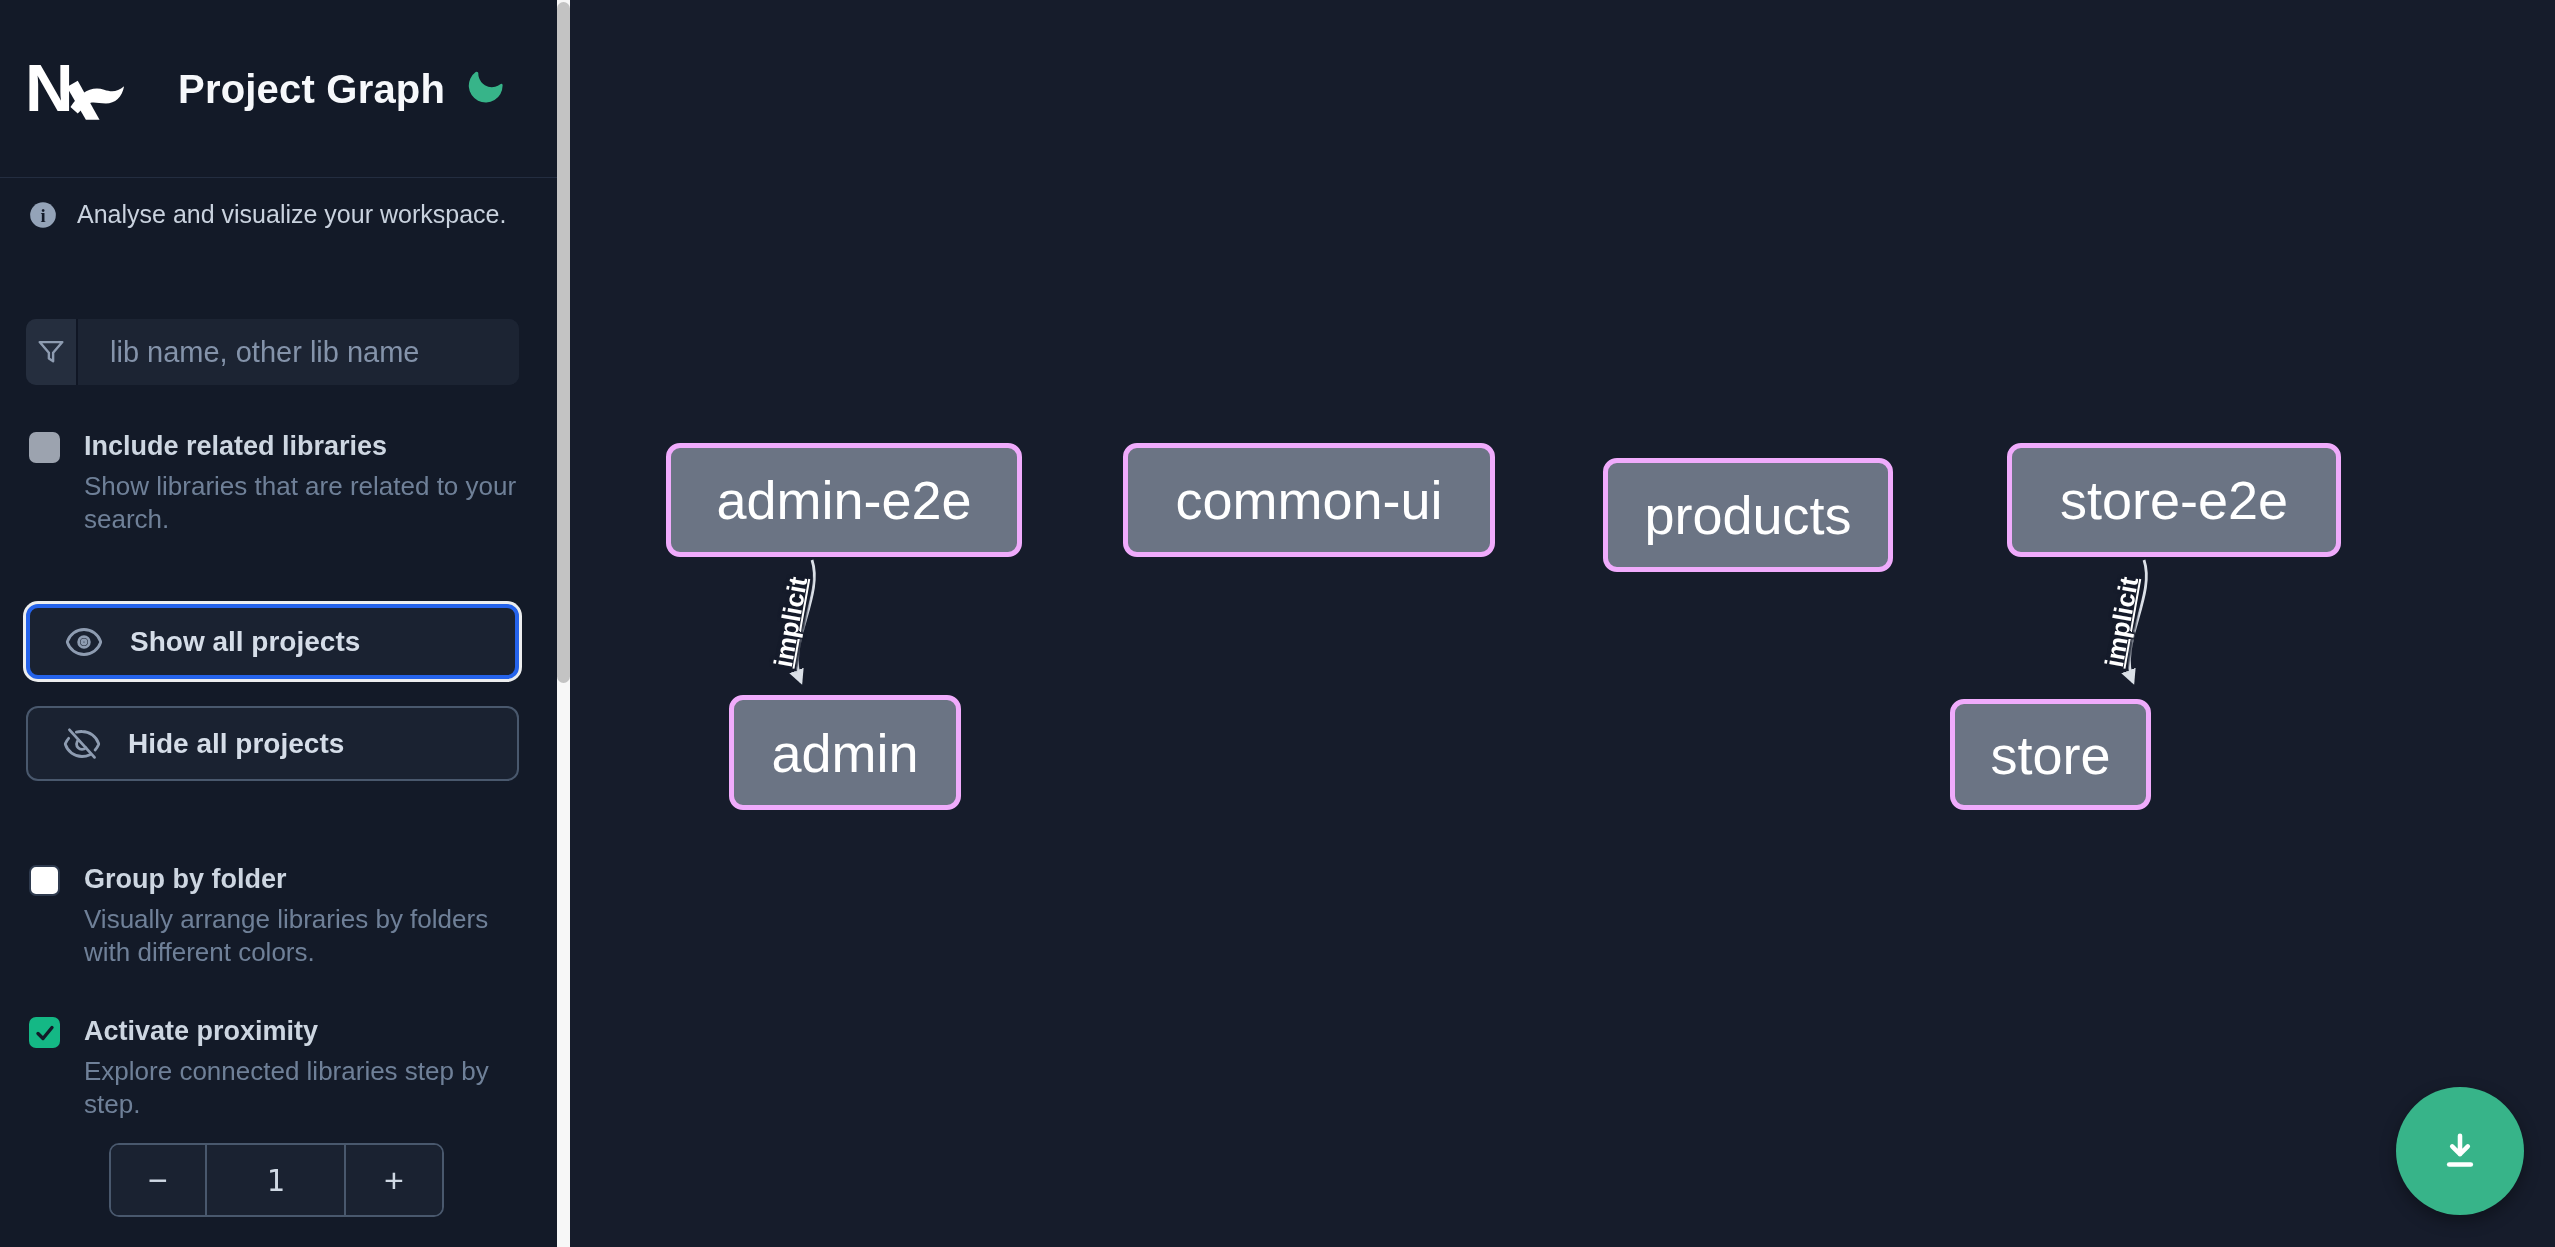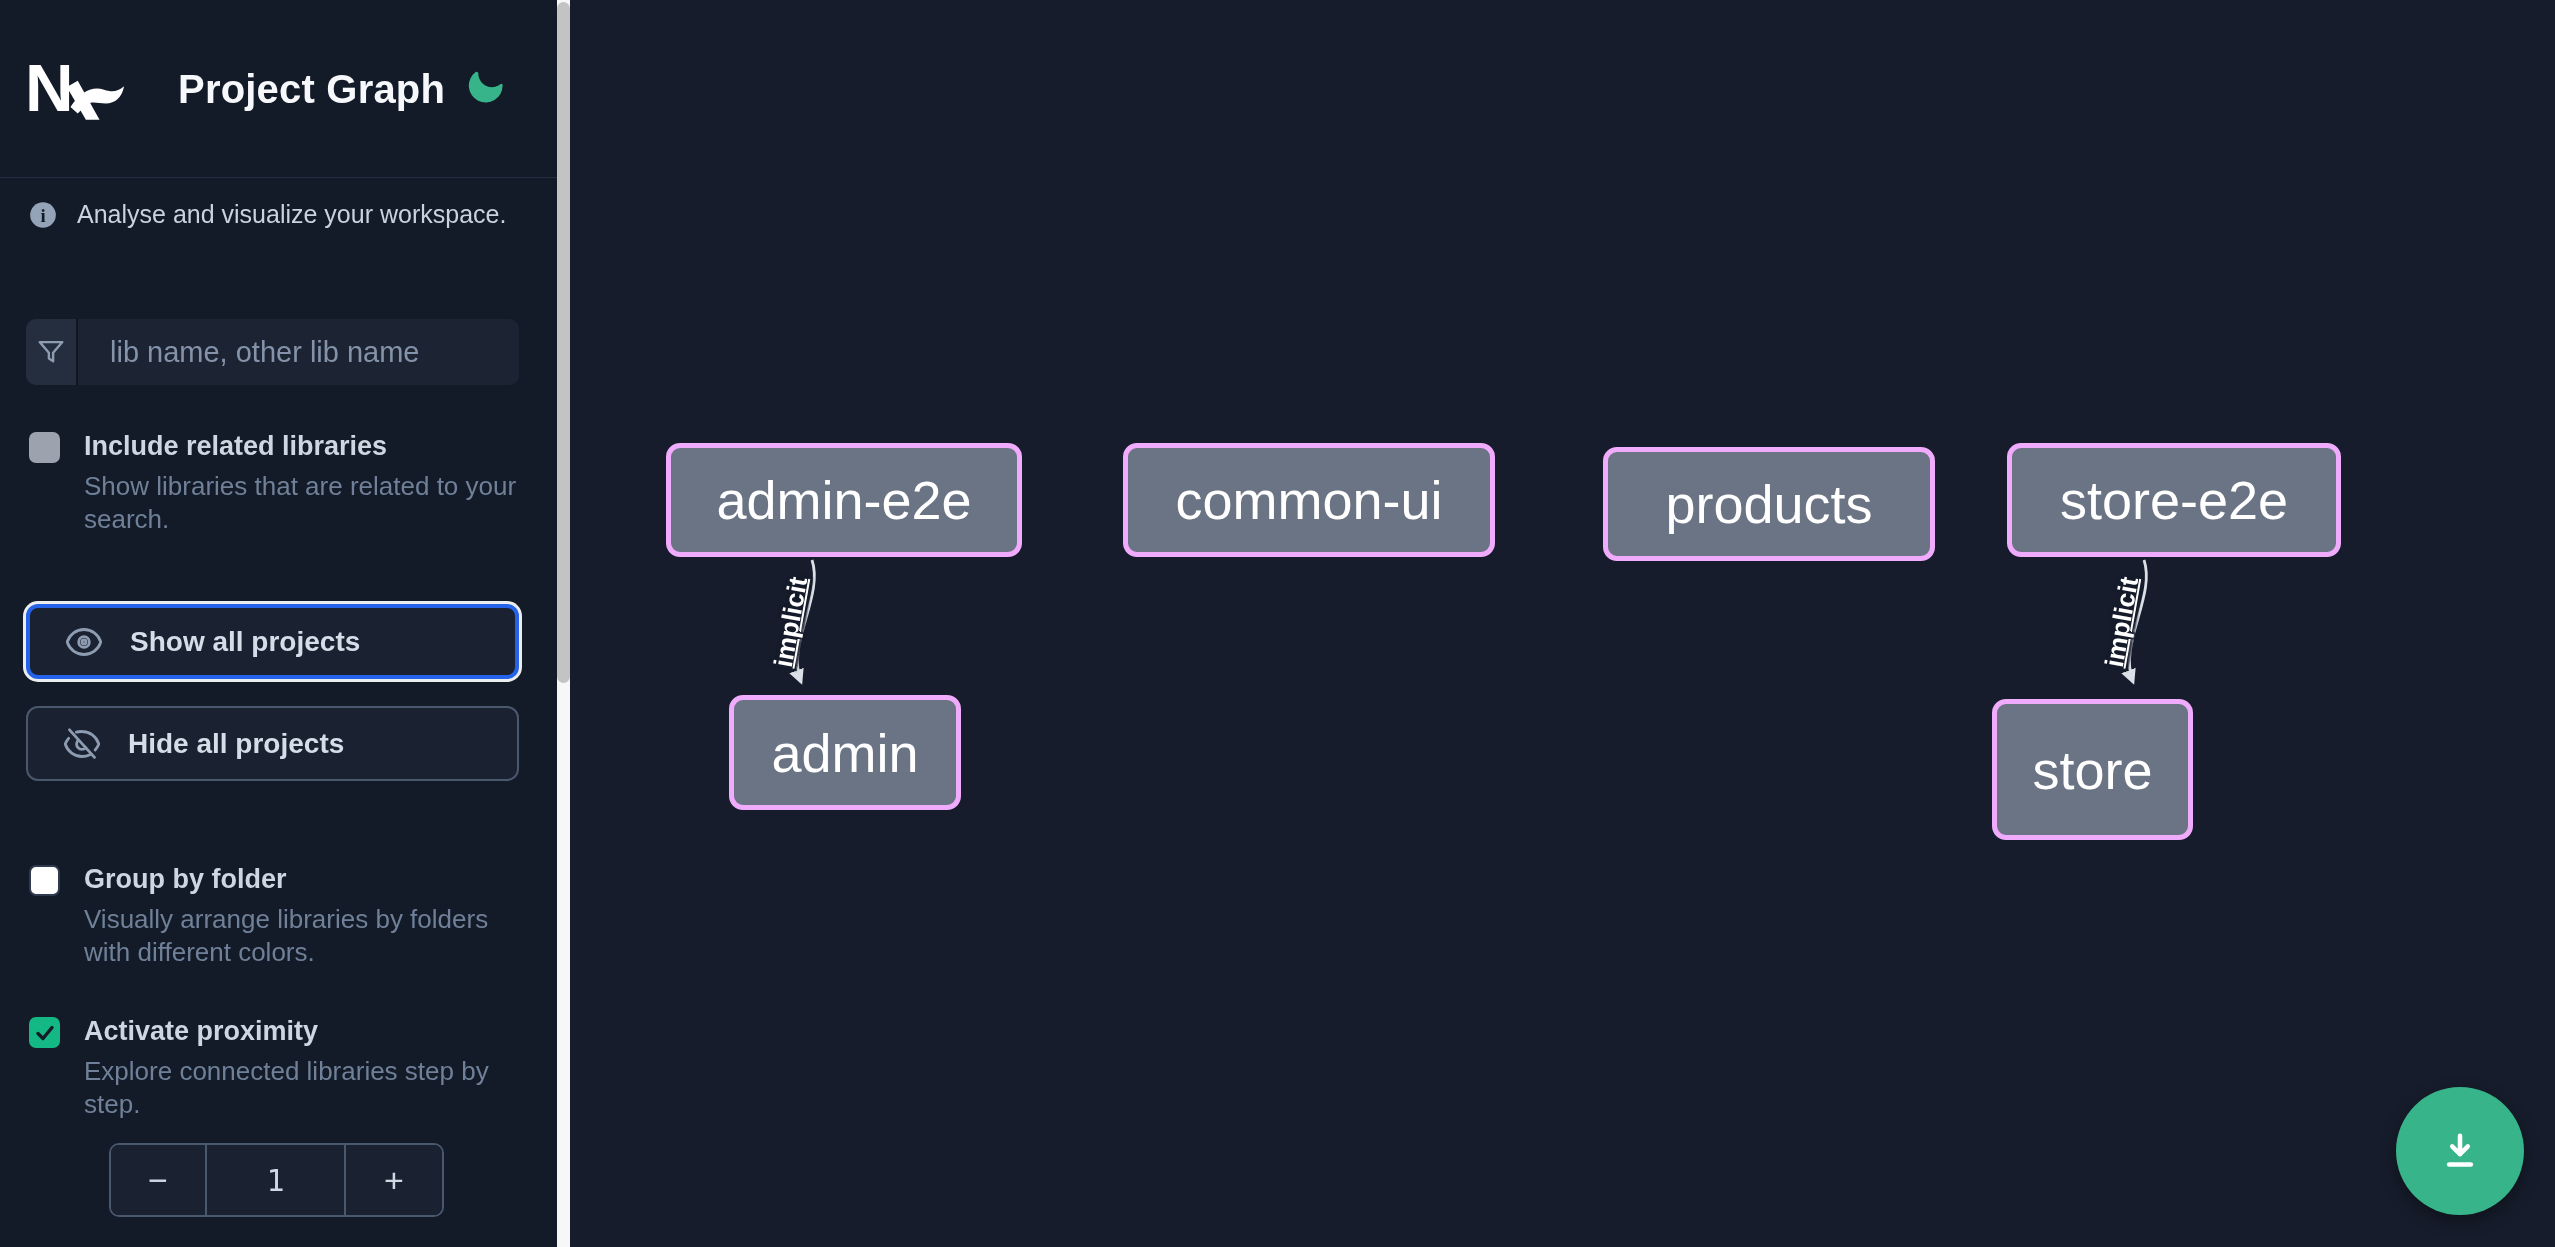--- a/index.html
+++ b/index.html
@@ -191,24 +191,24 @@
       <marker id="arrow" viewBox="0 0 10 10" refX="8" refY="5" markerWidth="5.5" markerHeight="5.5" orient="auto-start-reverse">
         <path d="M0 0 L10 5 L0 10 z" fill="#dbe0e7"></path>
       </marker>
     </defs>
     <path d="M 812 560 C 824 596 786 644 801 682" fill="none" stroke="#dbe0e7" stroke-width="2.8" marker-end="url(#arrow)"></path>
     <path d="M 2144 560 C 2156 596 2118 644 2133 682" fill="none" stroke="#dbe0e7" stroke-width="2.8" marker-end="url(#arrow)"></path>
   </svg>
 
   <div class="gnode" style="left:666px; top:443px; width:356px; height:114px">admin-e2e</div>
   <div class="gnode" style="left:1123px; top:443px; width:372px; height:114px">common-ui</div>
-  <div class="gnode" style="left:1603px; top:447px; width:332px; height:114px">products</div>
+  <div class="gnode" style="left:1603px; top:458px; width:290px; height:114px">products</div>
   <div class="gnode" style="left:2007px; top:443px; width:334px; height:114px">store-e2e</div>
   <div class="gnode" style="left:729px; top:695px; width:232px; height:115px">admin</div>
-  <div class="gnode" style="left:1992px; top:699px; width:201px; height:141px">store</div>
+  <div class="gnode" style="left:1950px; top:699px; width:201px; height:111px">store</div>
 
   <div class="edge-label" style="left:791px; top:622px">implicit</div>
   <div class="edge-label" style="left:2122px; top:622px">implicit</div>
 
   <div class="fab">
     <svg width="52" height="52" viewBox="0 0 24 24" fill="none" stroke="#ffffff" stroke-width="2.1" stroke-linecap="round" stroke-linejoin="round">
       <path d="M12 5 v8.5 m0 0 l-3.6 -3.6 m3.6 3.6 l3.6 -3.6"></path>
       <path d="M7 18.2 h10"></path>
     </svg>
   </div>

